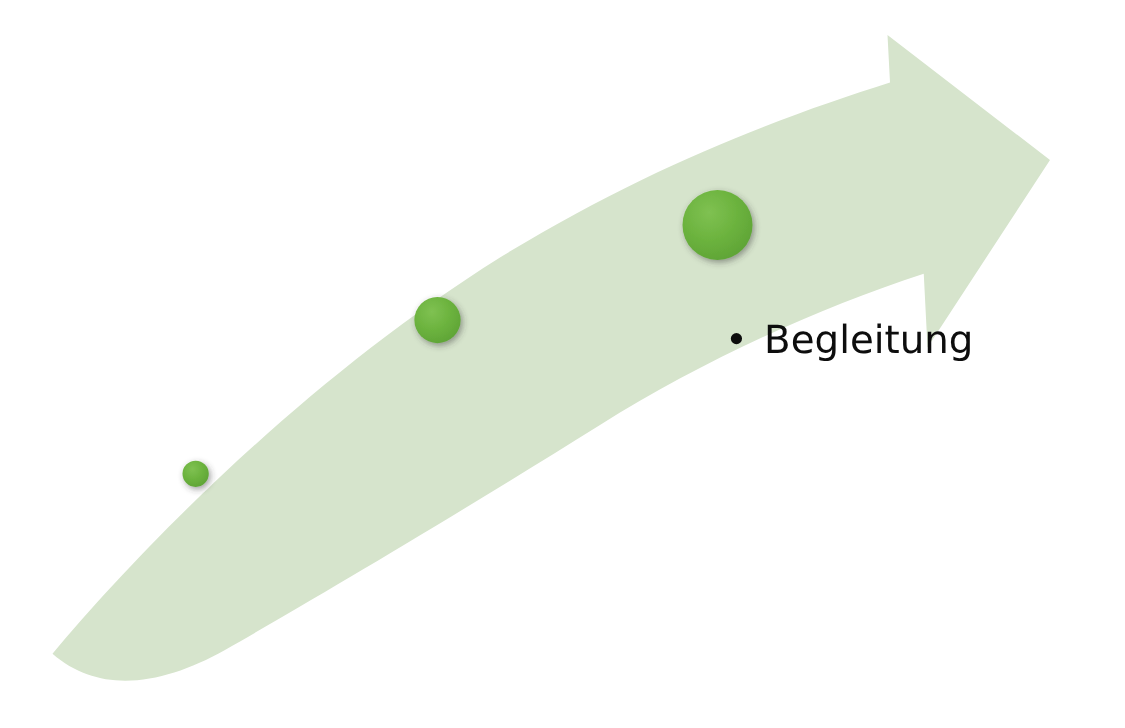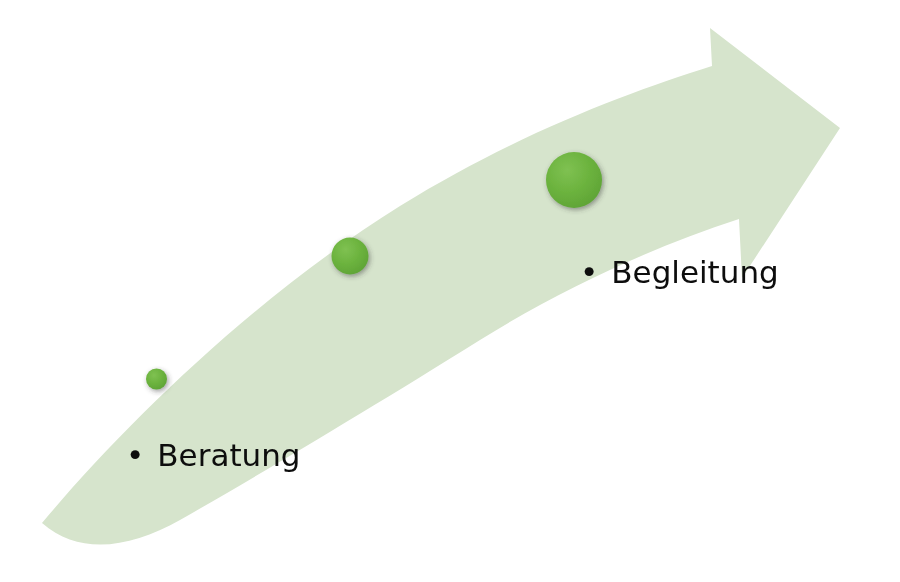--- a/index.html
+++ b/index.html
@@ -78,22 +78,19 @@
              L 739,219
              C 650,248 560,290 480,340
              C 360,415 250,480 180,520
              C 130,548 80,556 42,523 Z"></path>
 
     <circle cx="156.5" cy="379" r="10.5" fill="url(#dotGrad)" filter="url(#dotShadow)"></circle>
     <circle cx="350" cy="256" r="18.5" fill="url(#dotGrad)" filter="url(#dotShadow)"></circle>
     <circle cx="574" cy="180" r="28" fill="url(#dotGrad)" filter="url(#dotShadow)"></circle>
   </svg>
 
-  <div class="stage-label" id="label-beratung">
-    <span class="bullet-dot">•</span><span class="label-text">Beratung</span>
-  </div>
 
 
   <div class="stage-label" id="label-begleitung">
     <span class="bullet-dot">•</span><span class="label-text">Begleitung</span>
   </div>
 
 </div>
 
 </body></html>

